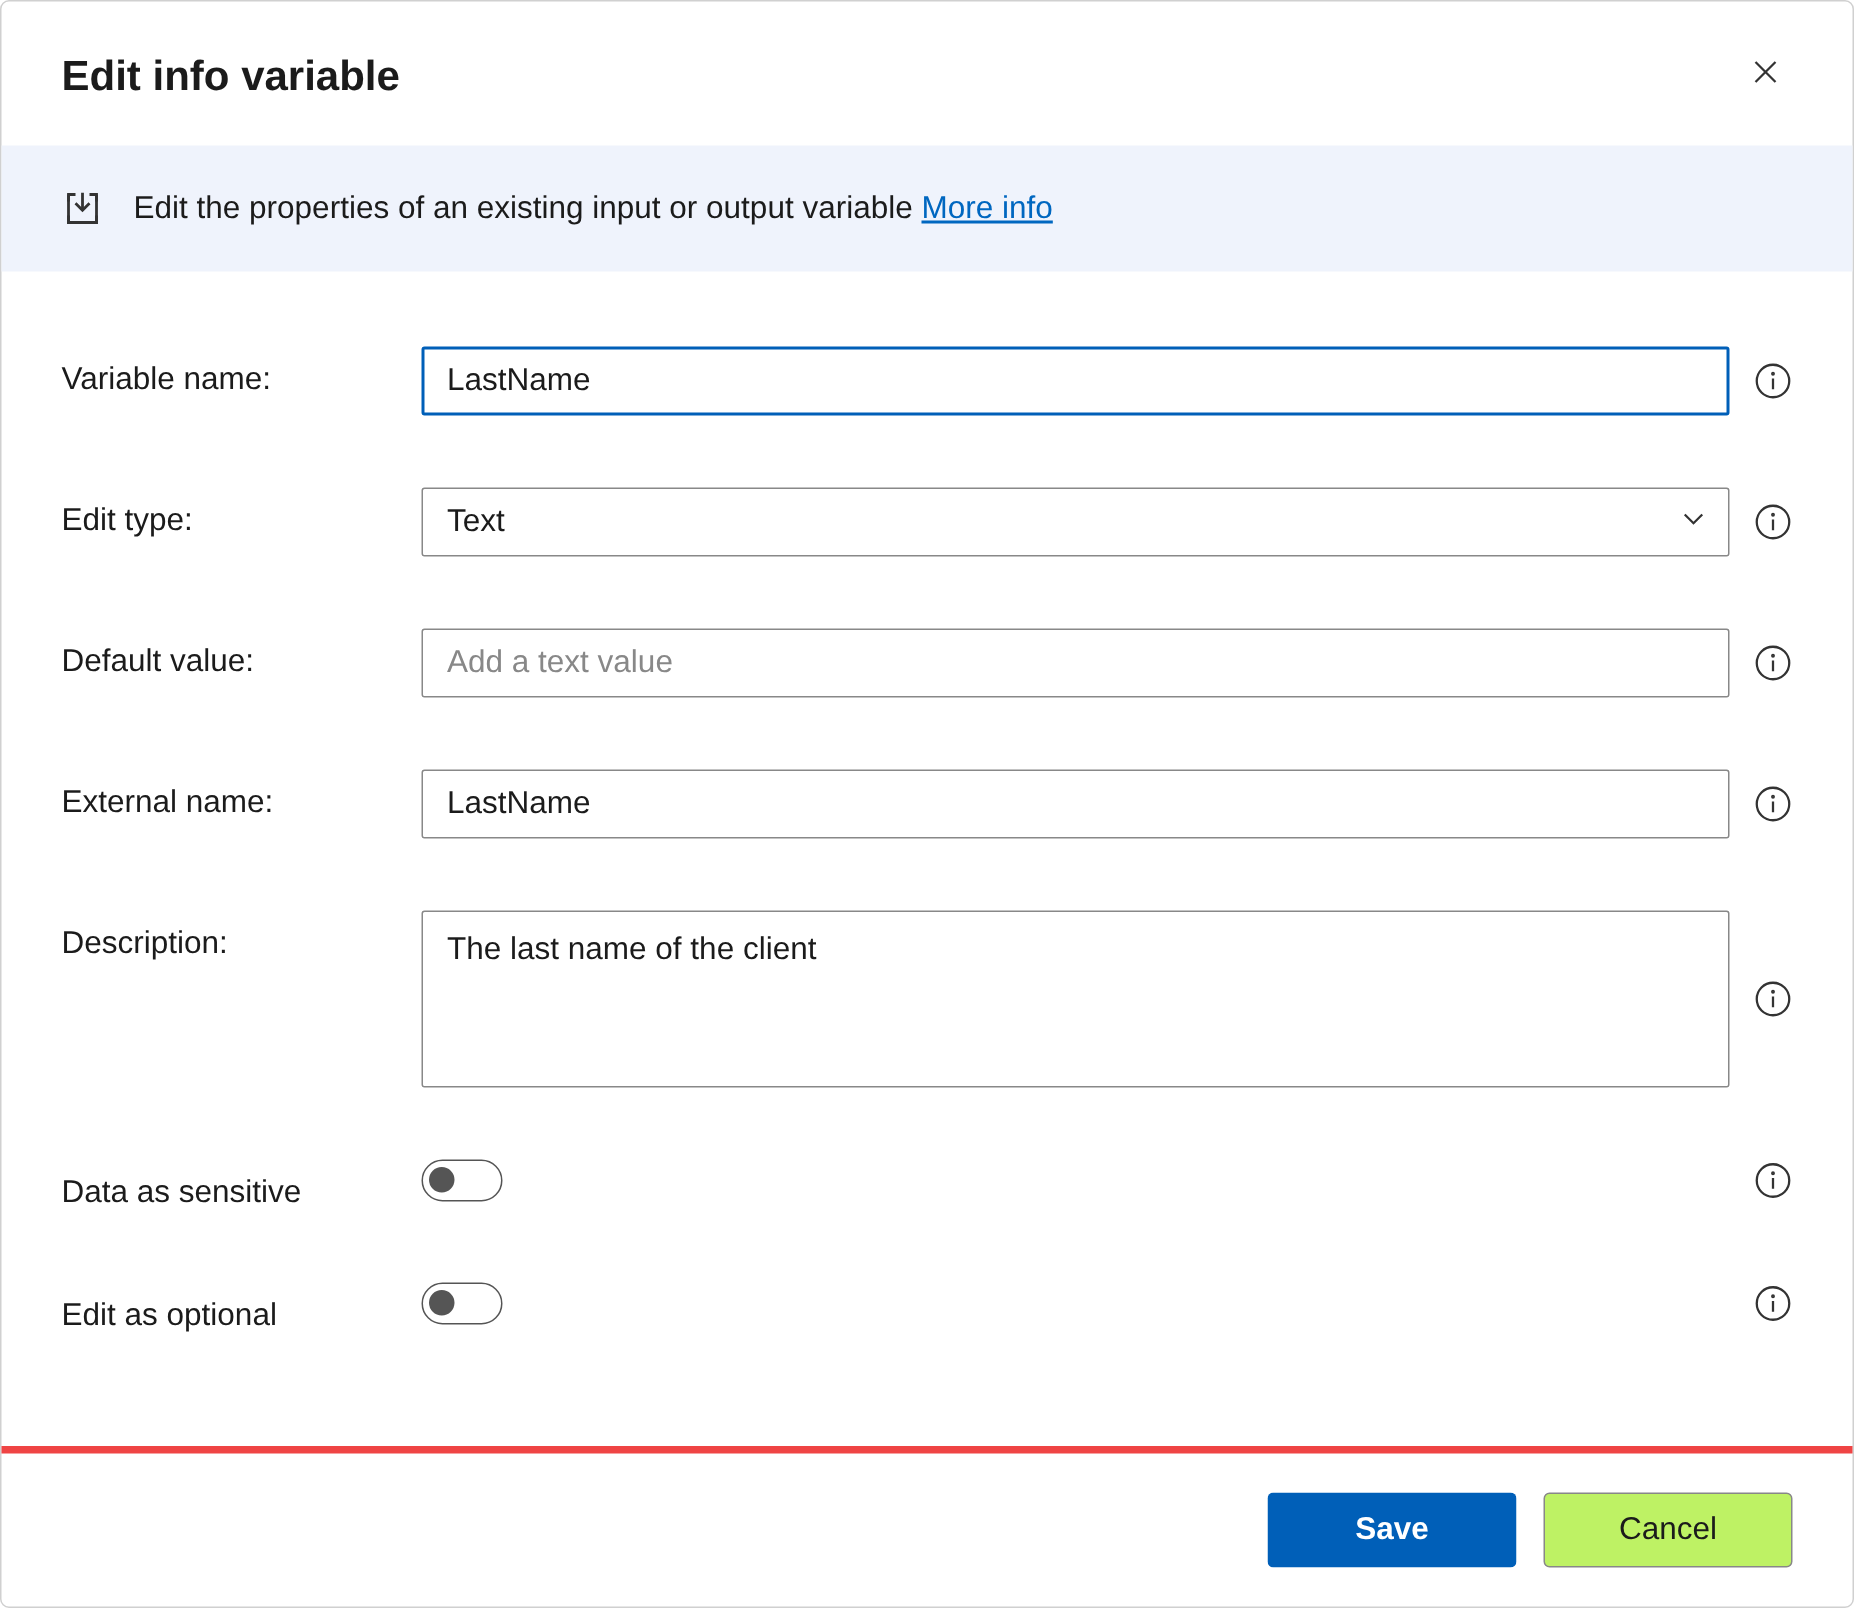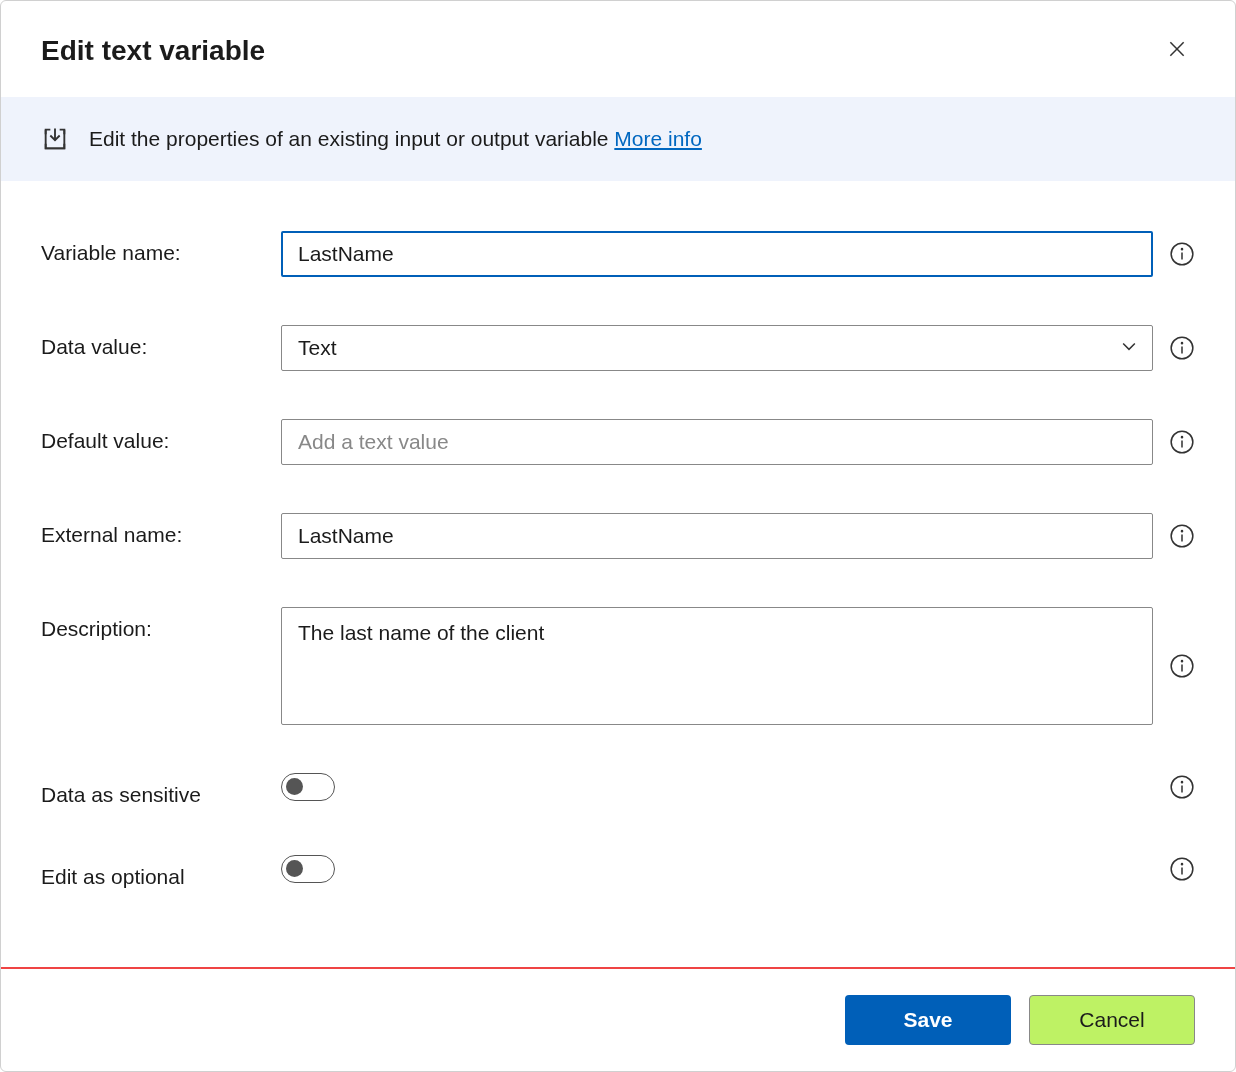--- a/index.html
+++ b/index.html
@@ -162,21 +162,21 @@
     .toggle-knob {
       position: absolute;
       left: 4px;
       top: 4px;
       width: 17px;
       height: 17px;
       border-radius: 50%;
       background: #555;
     }
     .footer {
-      border-top: 2px solid #ef4444;
+      border-top: 5px solid #ef4444;
       padding: 26px 40px;
       display: flex;
       justify-content: flex-end;
       gap: 18px;
     }
     .btn {
       font-size: 21px;
       font-family: inherit;
       padding: 12px 0;
       width: 166px;
@@ -193,21 +193,21 @@
       background: #bef264;
       color: #1b1b1b;
       border: 1px solid #888;
     }
   </style>
 </head>
 <body>
 
 <div class="dialog">
   <div class="header">
-    <h1 class="title">Edit text variable</h1>
+    <h1 class="title">Edit info variable</h1>
     <button class="close-btn">
       <span>
         <svg viewBox="0 0 24 24" fill="none" stroke="#333" stroke-width="1.8">
           <line x1="4" y1="4" x2="20" y2="20"></line>
           <line x1="20" y1="4" x2="4" y2="20"></line>
         </svg>
       </span>
     </button>
   </div>
 
@@ -237,21 +237,21 @@
           <svg viewBox="0 0 24 24" fill="none" stroke="#333" stroke-width="1.4">
               <circle cx="12" cy="12" r="10"></circle>
               <line x1="12" y1="10.5" x2="12" y2="17"></line>
               <circle cx="12" cy="7.5" r="0.5" fill="#333"></circle>
             </svg>
         </span>
       </div>
     </div>
 
     <div class="form-row">
-      <label class="form-label">Data value:</label>
+      <label class="form-label">Edit type:</label>
       <div class="form-control-wrap">
         <div class="select-wrap">
           <input type="text" readonly="" class="select-input" value="Text" style="">
           <span class="chevron">
             <svg viewBox="0 0 24 24" fill="none" stroke="#333" stroke-width="1.8">
                 <polyline points="5,9 12,16 19,9"></polyline>
               </svg>
           </span>
         </div>
         <span class="info-icon">

